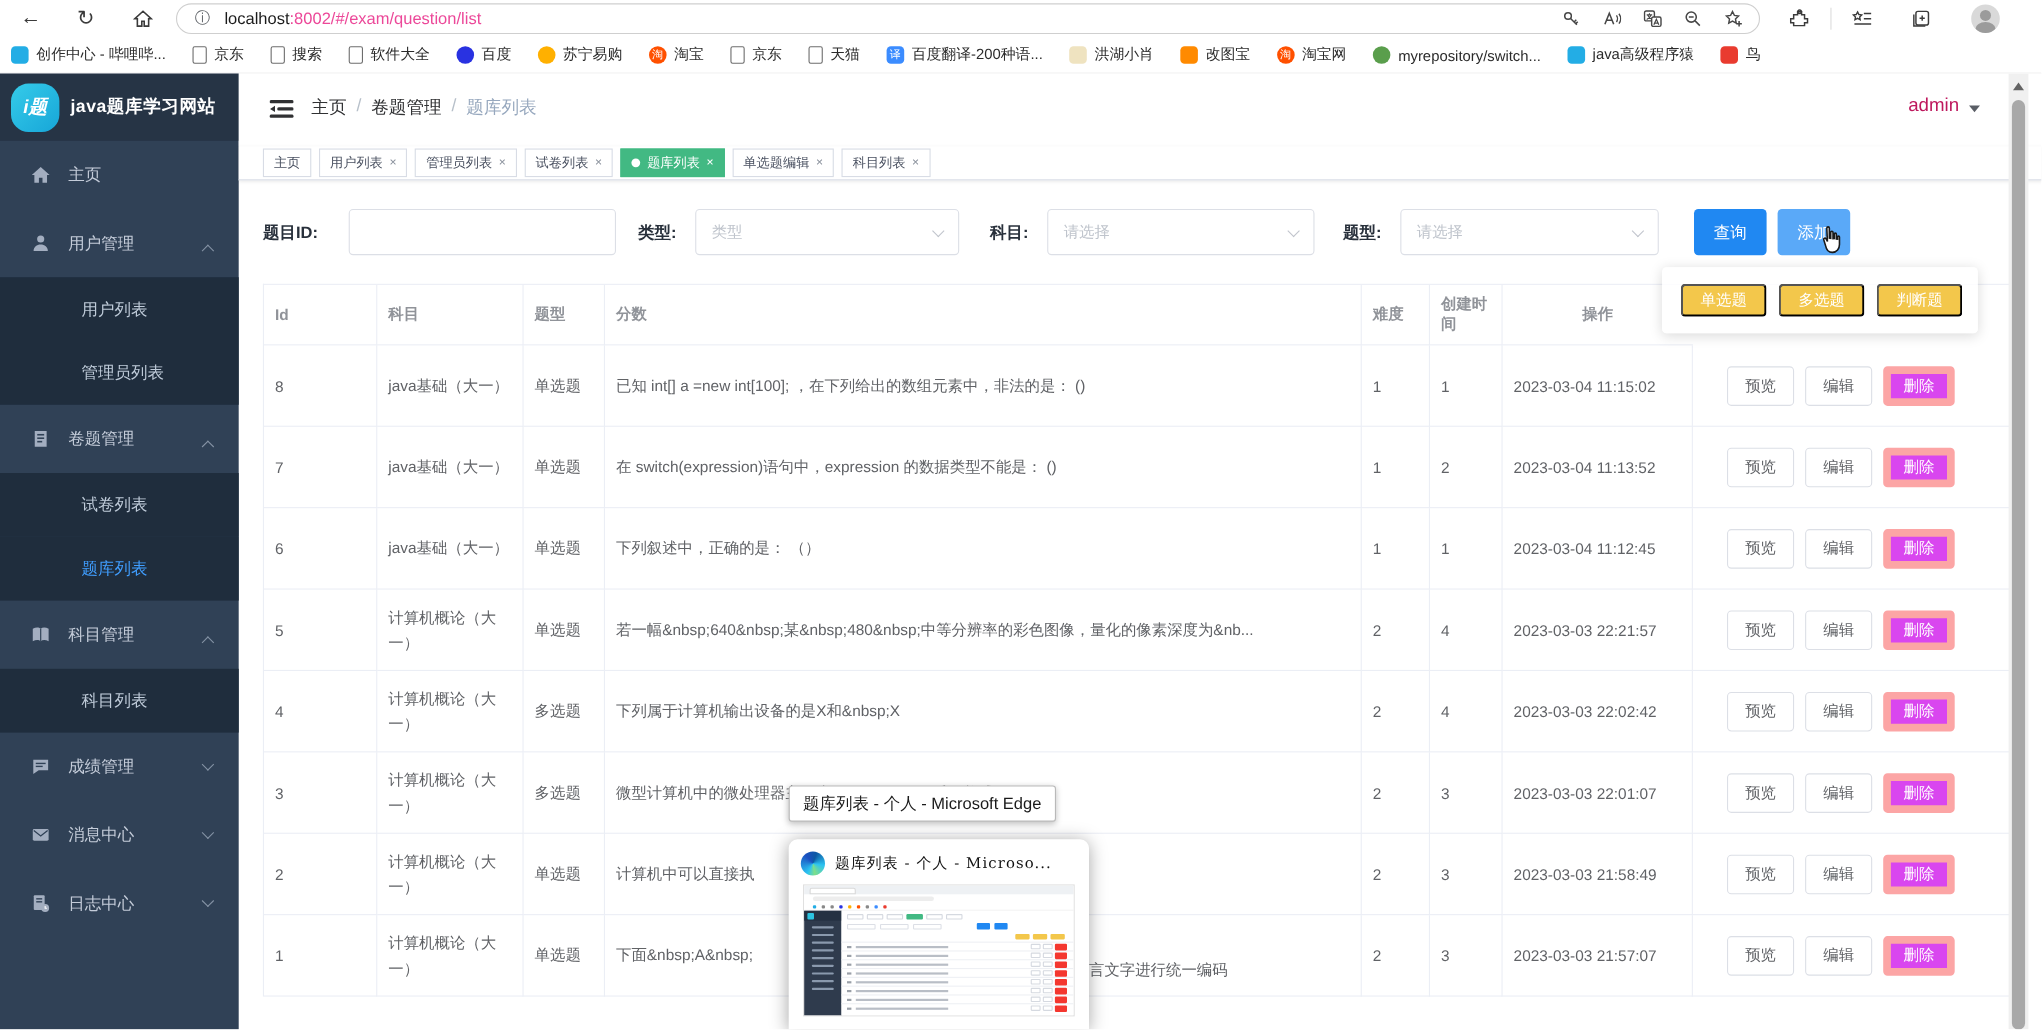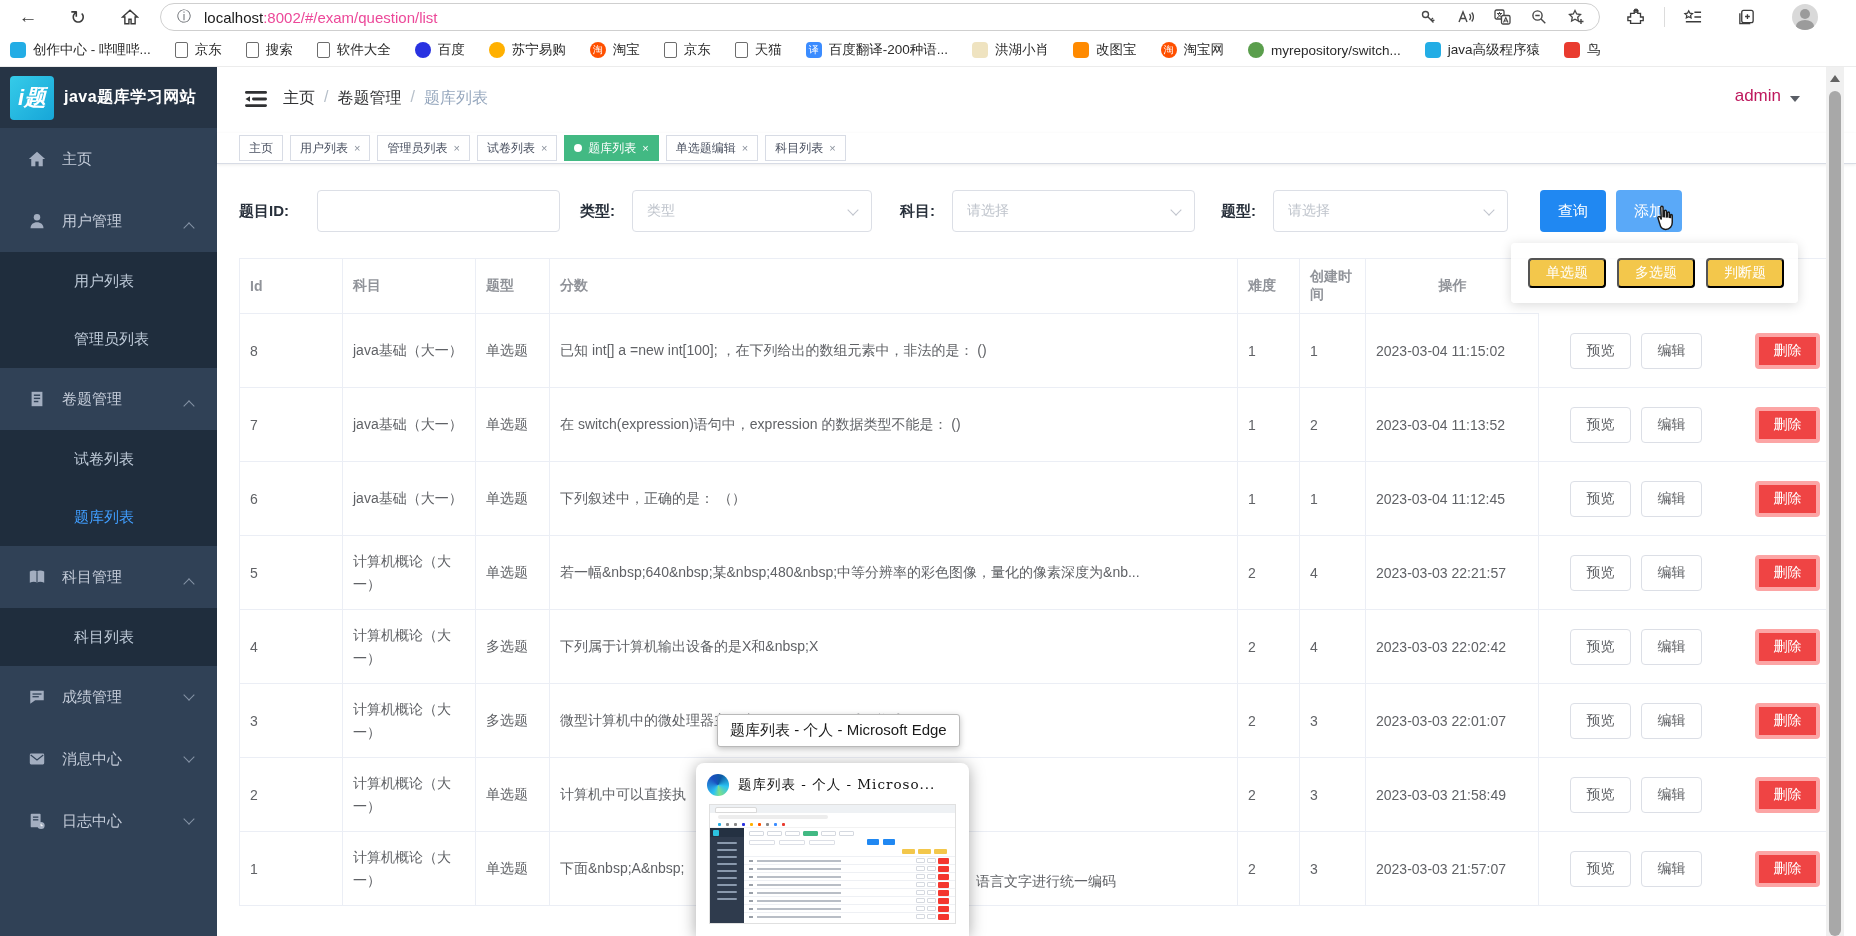--- a/index.html
+++ b/index.html
@@ -32,22 +32,22 @@
   .bm-ic { width:16px; height:16px; border-radius:4px; display:flex; align-items:center; justify-content:center;
            font-size:10px; color:#fff; flex:0 0 auto; }
   .bm-ic.page { width:13px; height:16px; background:#fff; border:1.6px solid #6d6d6d; border-radius:2px; }
 
   
   .app { position:absolute; top:67px; left:0; width:1856px; height:869px; background:#fff; }
 
   
   .sidebar { position:absolute; left:0; top:0; width:217px; height:869px; background:#304156; }
   .logo-row { height:61px; background:#263445; display:flex; align-items:center; padding-left:10px; gap:10px; }
-  .logo-badge { width:44px; height:44px; border-radius:4px; background:linear-gradient(135deg,#35cbe9,#17a6d8);
-                color:#fff; font-weight:bold; font-size:22px; font-style:italic; display:flex; align-items:center; justify-content:center; }
+  .logo-badge { width:44px; height:44px; border-radius:16px; background:linear-gradient(135deg,#35cbe9,#17a6d8);
+                color:#fff; font-weight:bold; font-size:17px; font-style:italic; display:flex; align-items:center; justify-content:center; }
   .logo-title { color:#fff; font-weight:bold; font-size:16px; letter-spacing:.5px; }
   .nav-item { position:relative; display:flex; align-items:center; color:#c4ccd9; font-size:15px; cursor:pointer; }
   .nav-item.lvl1 { height:62px; padding-left:28px; }
   .nav-item.lvl2 { height:58px; padding-left:74px; background:#1f2d3d; color:#bfcbd9; }
   .nav-item.lvl2.active { color:#409eff; }
   .nav-ic { width:18px; height:18px; margin-right:16px; display:flex; align-items:center; }
   .nav-ic svg { fill:#a3aec0; }
   .chev { position:absolute; right:24px; width:8px; height:8px; border-right:1.6px solid #8593a5; border-bottom:1.6px solid #8593a5; }
   .chev.up { transform:rotate(-135deg); top:55%; }
   .chev.down { transform:rotate(45deg); top:40%; }
@@ -95,41 +95,41 @@
   .t-row { height:74px; }
   .cell { border-right:1px solid #ebeef5; border-bottom:1px solid #ebeef5; display:flex; align-items:center;
           padding:0 10px; color:#606266; overflow:hidden; position:relative; }
   .cell:last-child { border-right:none; }
   .cell.stem { white-space:nowrap; }
   .stem-tail { position:absolute; left:426px; top:50%; transform:translateY(-50%);margin-top:13px; }
   .cell.subject { line-height:1.6; white-space:normal; }
   .cell.actions { padding-left:31px; gap:10px; }
   .abtn { height:36px; border-radius:4px; font-size:14px; display:inline-flex; align-items:center; justify-content:center; cursor:pointer; }
   .abtn.plain { width:61px; background:#fff; border:1px solid #dcdfe6; color:#606266; }
-  .abtn.danger { width:65px; background:#ef4444; border:4px solid #fca5a5; color:#fff;margin-left:43px; }
+  .abtn.danger { width:65px; background:#d946ef; border:7px solid #fca5a5; color:#fff; }
 
   
   .add-panel { position:absolute; left:1511px; top:243px; width:287px; height:60px; background:rgba(255,255,255,.82);
                border-radius:4px; box-shadow:0 2px 12px rgba(0,0,0,.15); z-index:40; display:flex; padding:15px 0 0 17px; gap:11px; }
   .ybtn { width:78px; height:30px; background:#f3c74b; border-radius:4px; color:#fff; font-size:14px;
           display:flex; align-items:center; justify-content:center; cursor:pointer; }
 
   
   .cursor { position:absolute; left:1650px; top:203px; z-index:80; }
 
   
   .scrollbar { position:absolute; left:1826px; top:67px; width:18px; height:869px; background:#f0f0f0; z-index:30; }
   .scroll-up { position:absolute; left:4px; top:8px; width:0; height:0; border-left:5px solid transparent;
                border-right:5px solid transparent; border-bottom:7px solid #636363; }
   .scroll-thumb { position:absolute; left:3px; top:24px; width:12px; height:845px; background:#a8a8a8; border-radius:6px; }
 
   
   .edge-tooltip { position:absolute; left:717px; top:714px; z-index:70; background:#fff; border:1px solid #b9b9b9;
                   border-radius:3px; box-shadow:0 2px 6px rgba(0,0,0,.25); padding:6px 12px; font-size:15px; color:#1a1a1a; white-space:nowrap; }
-  .preview-card { position:absolute; left:696px; top:763px; width:273px; height:173px; background:#fff; z-index:70;
+  .preview-card { position:absolute; left:717px; top:763px; width:273px; height:173px; background:#fff; z-index:70;
                   border-radius:8px 8px 0 0; box-shadow:0 2px 16px rgba(0,0,0,.35); overflow:hidden; }
   .pc-title-row { display:flex; align-items:center; gap:9px; padding:11px 12px 8px 11px; }
   .edge-logo { width:22px; height:22px; border-radius:50%; flex:0 0 auto;
                background:conic-gradient(from 210deg,#2cc3f2,#1b4fc0 110deg,#0c59a4 170deg,#2cc3f2 250deg,#7ddf8a 320deg,#2cc3f2); }
   .pc-title { font-family:"DejaVu Serif","Liberation Serif",serif; font-size:13.5px; color:#111; letter-spacing:1px;
               white-space:nowrap; overflow:hidden; }
   .pc-thumb { position:relative; margin:0 13px; height:120px; background:#fff; border:1px solid #e0e0e0; overflow:hidden; }
   .mt-bar1 { height:8px; background:#eef1f4; position:relative; }
   .mt-tab { position:absolute; left:5px; top:2px; width:42px; height:6px; background:#fff; border-radius:2px 2px 0 0; border:0.5px solid #d9d9d9; }
   .mt-bar2 { height:8px; background:#fff; display:flex; align-items:center; }

